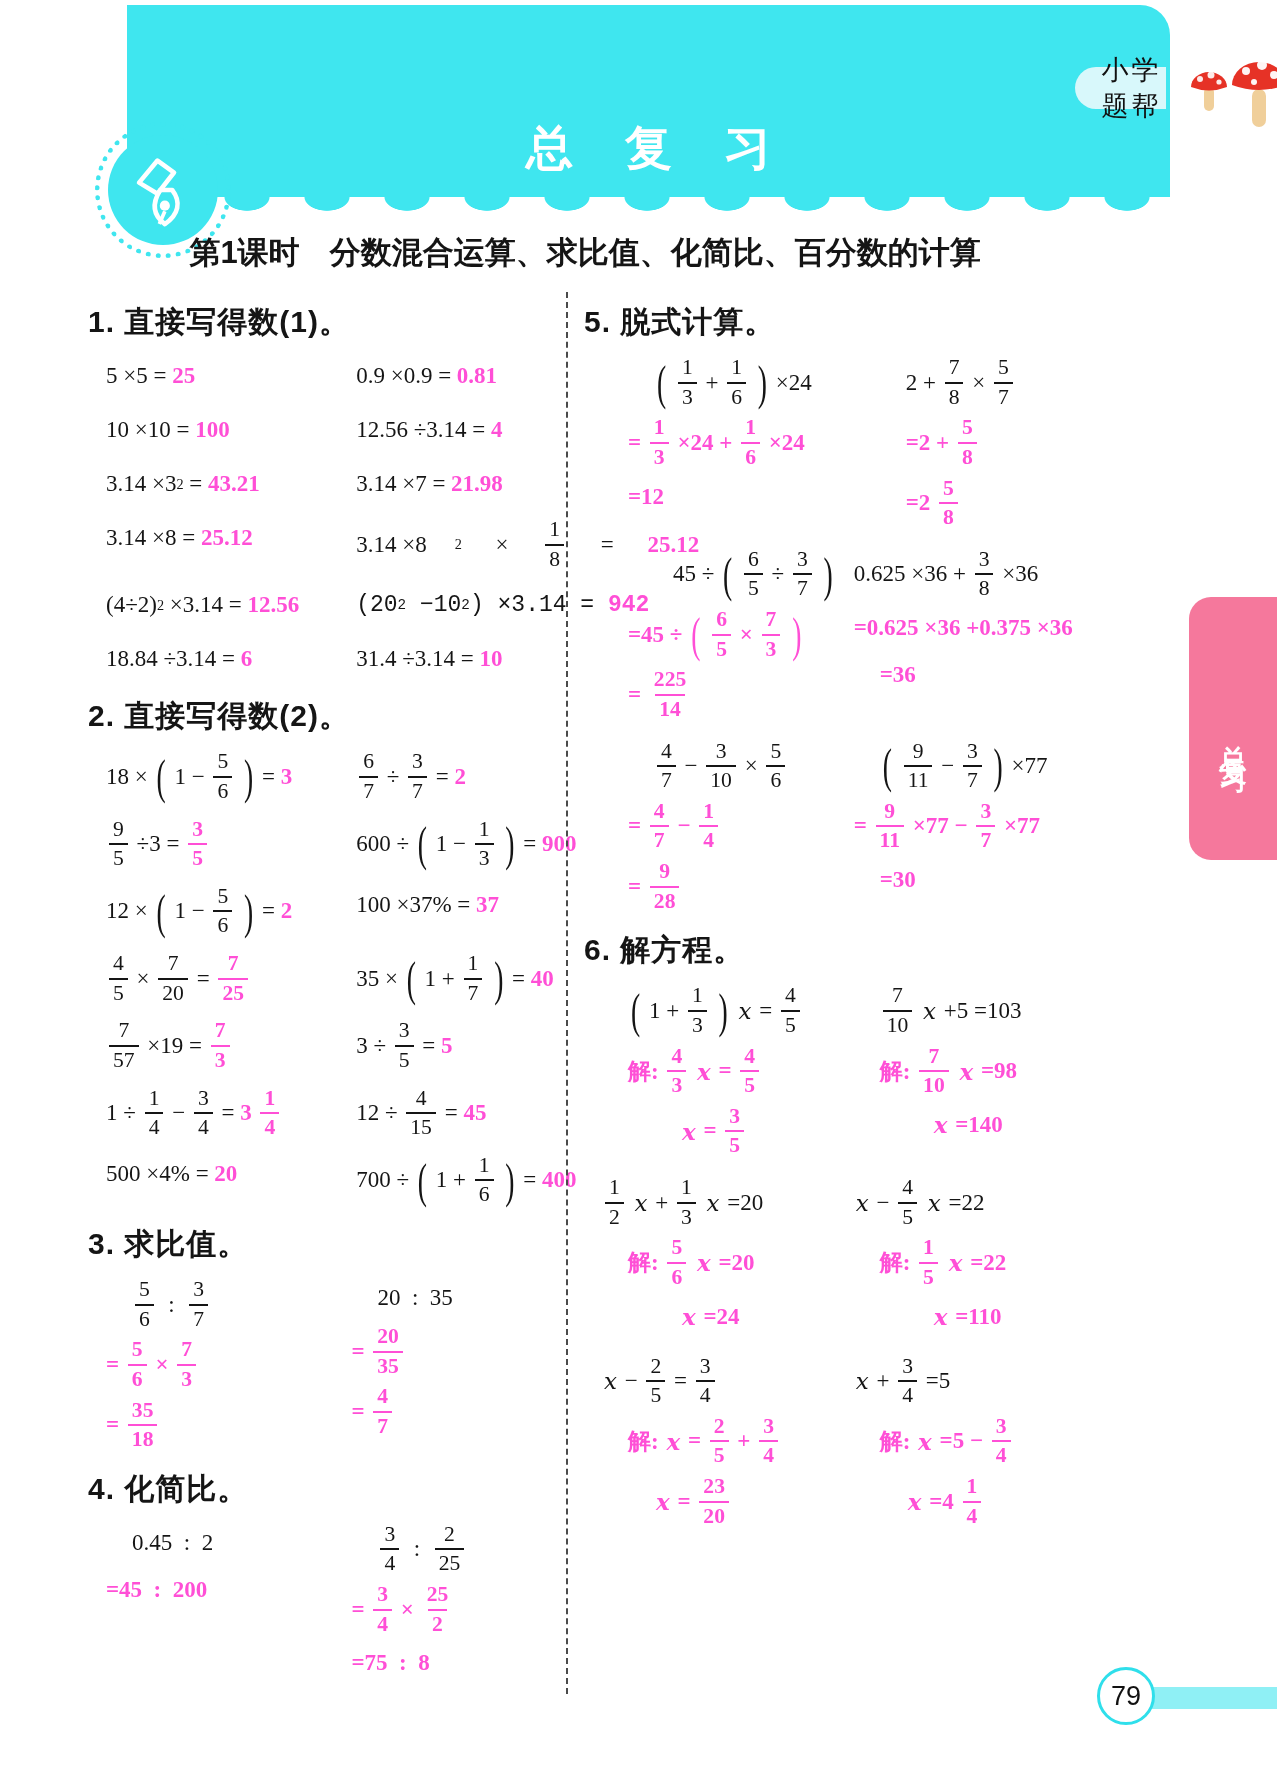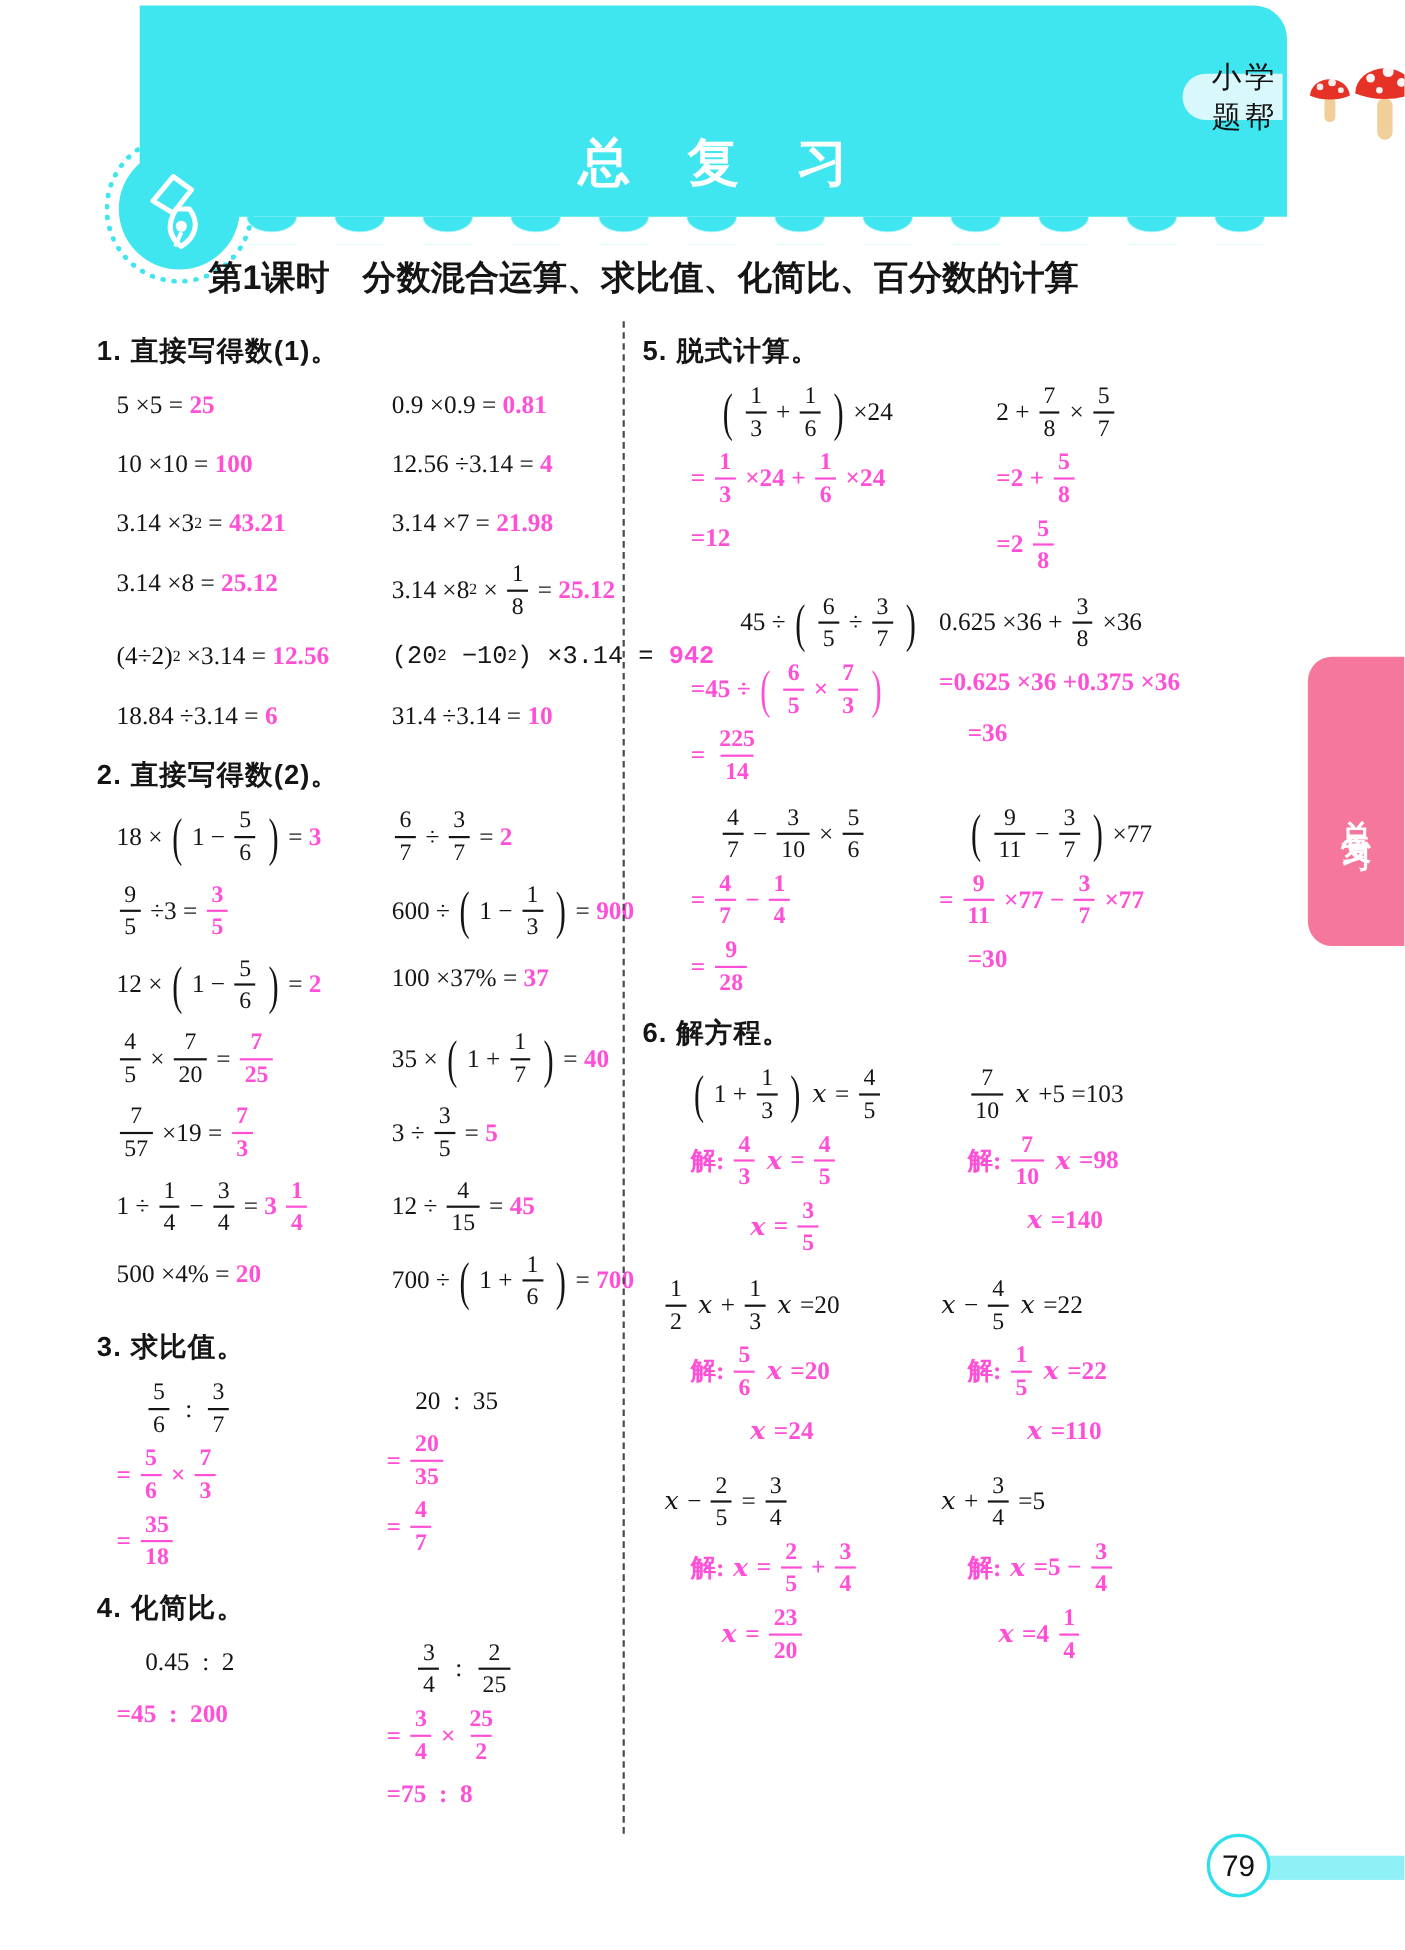--- a/index.html
+++ b/index.html
@@ -40,21 +40,21 @@
   .lesson-heading{position:absolute;left:90px;top:232px;width:990px;
     display:flex;justify-content:center;gap:30px;
     font-size:31px;font-weight:700;white-space:nowrap;}
 
   
   .columns{position:absolute;left:88px;top:292px;width:980px;display:flex;align-items:stretch;}
   .col-left{width:478px;padding-right:6px;}
   .col-divider{border-left:2px dashed #4a4a4a;min-height:1375px;}
   .col-right{flex:1;padding-left:16px;}
 
-  .sec-h{font-size:25px;font-weight:600;margin:10px 0 6px;letter-spacing:1px;}
+  .sec-h{font-size:30px;font-weight:600;margin:10px 0 6px;letter-spacing:1px;}
   .pair-row{display:grid;grid-template-columns:53% 47%;}
   .block-row{display:grid;grid-template-columns:52% 48%;margin-bottom:4px;}
   .cell{padding-left:18px;}
 
   .ml{display:flex;align-items:center;margin:7px 0;min-height:40px;
     font-size:23px;font-family:"Liberation Serif","DejaVu Serif",serif;white-space:nowrap;}
   .tr{white-space:pre;}
   .pk{color:var(--pink-ink);font-weight:700;}
   .frac{display:inline-flex;flex-direction:column;align-items:center;vertical-align:middle;
     margin:0 3px;line-height:1;font-size:0.94em;}
@@ -171,21 +171,21 @@
           </div>
         </div>
         <div class="pair-row">
           <div class="cell">
             <div class="ml" style="padding-left: 0px;">
               <span class="tr">3.14 ×8 = </span>
               <span class="tr pk">25.12</span>
             </div>
           </div>
           <div class="cell">
-            <div class="ml" style="padding-left: 0px;">
+            <div class="ml" style="padding-left: 0px; gap: 28px;">
               <span class="tr">3.14 ×8</span>
               <sup class="sp">2</sup>
               <span class="tr"> × </span>
               <span class="frac">
                 <span class="fn">1</span>
                 <span class="fd">8</span>
               </span>
               <span class="tr"> = </span>
               <span class="tr pk">25.12</span>
             </div>
@@ -417,21 +417,21 @@
               <span class="tr">700 ÷ </span>
               <span class="bp">(</span>
               <span class="tr"> 1 + </span>
               <span class="frac">
                 <span class="fn">1</span>
                 <span class="fd">6</span>
               </span>
               <span class="tr"> </span>
               <span class="bp">)</span>
               <span class="tr"> = </span>
-              <span class="tr pk">700</span>
+              <span class="tr pk">400</span>
             </div>
           </div>
         </div>
         <div class="sec-h">3. 求比值。</div>
         <div class="block-row">
           <div class="cell">
             <div class="ml" style="padding-left: 26px;">
               <span class="frac">
                 <span class="fn">5</span>
                 <span class="fd">6</span>

